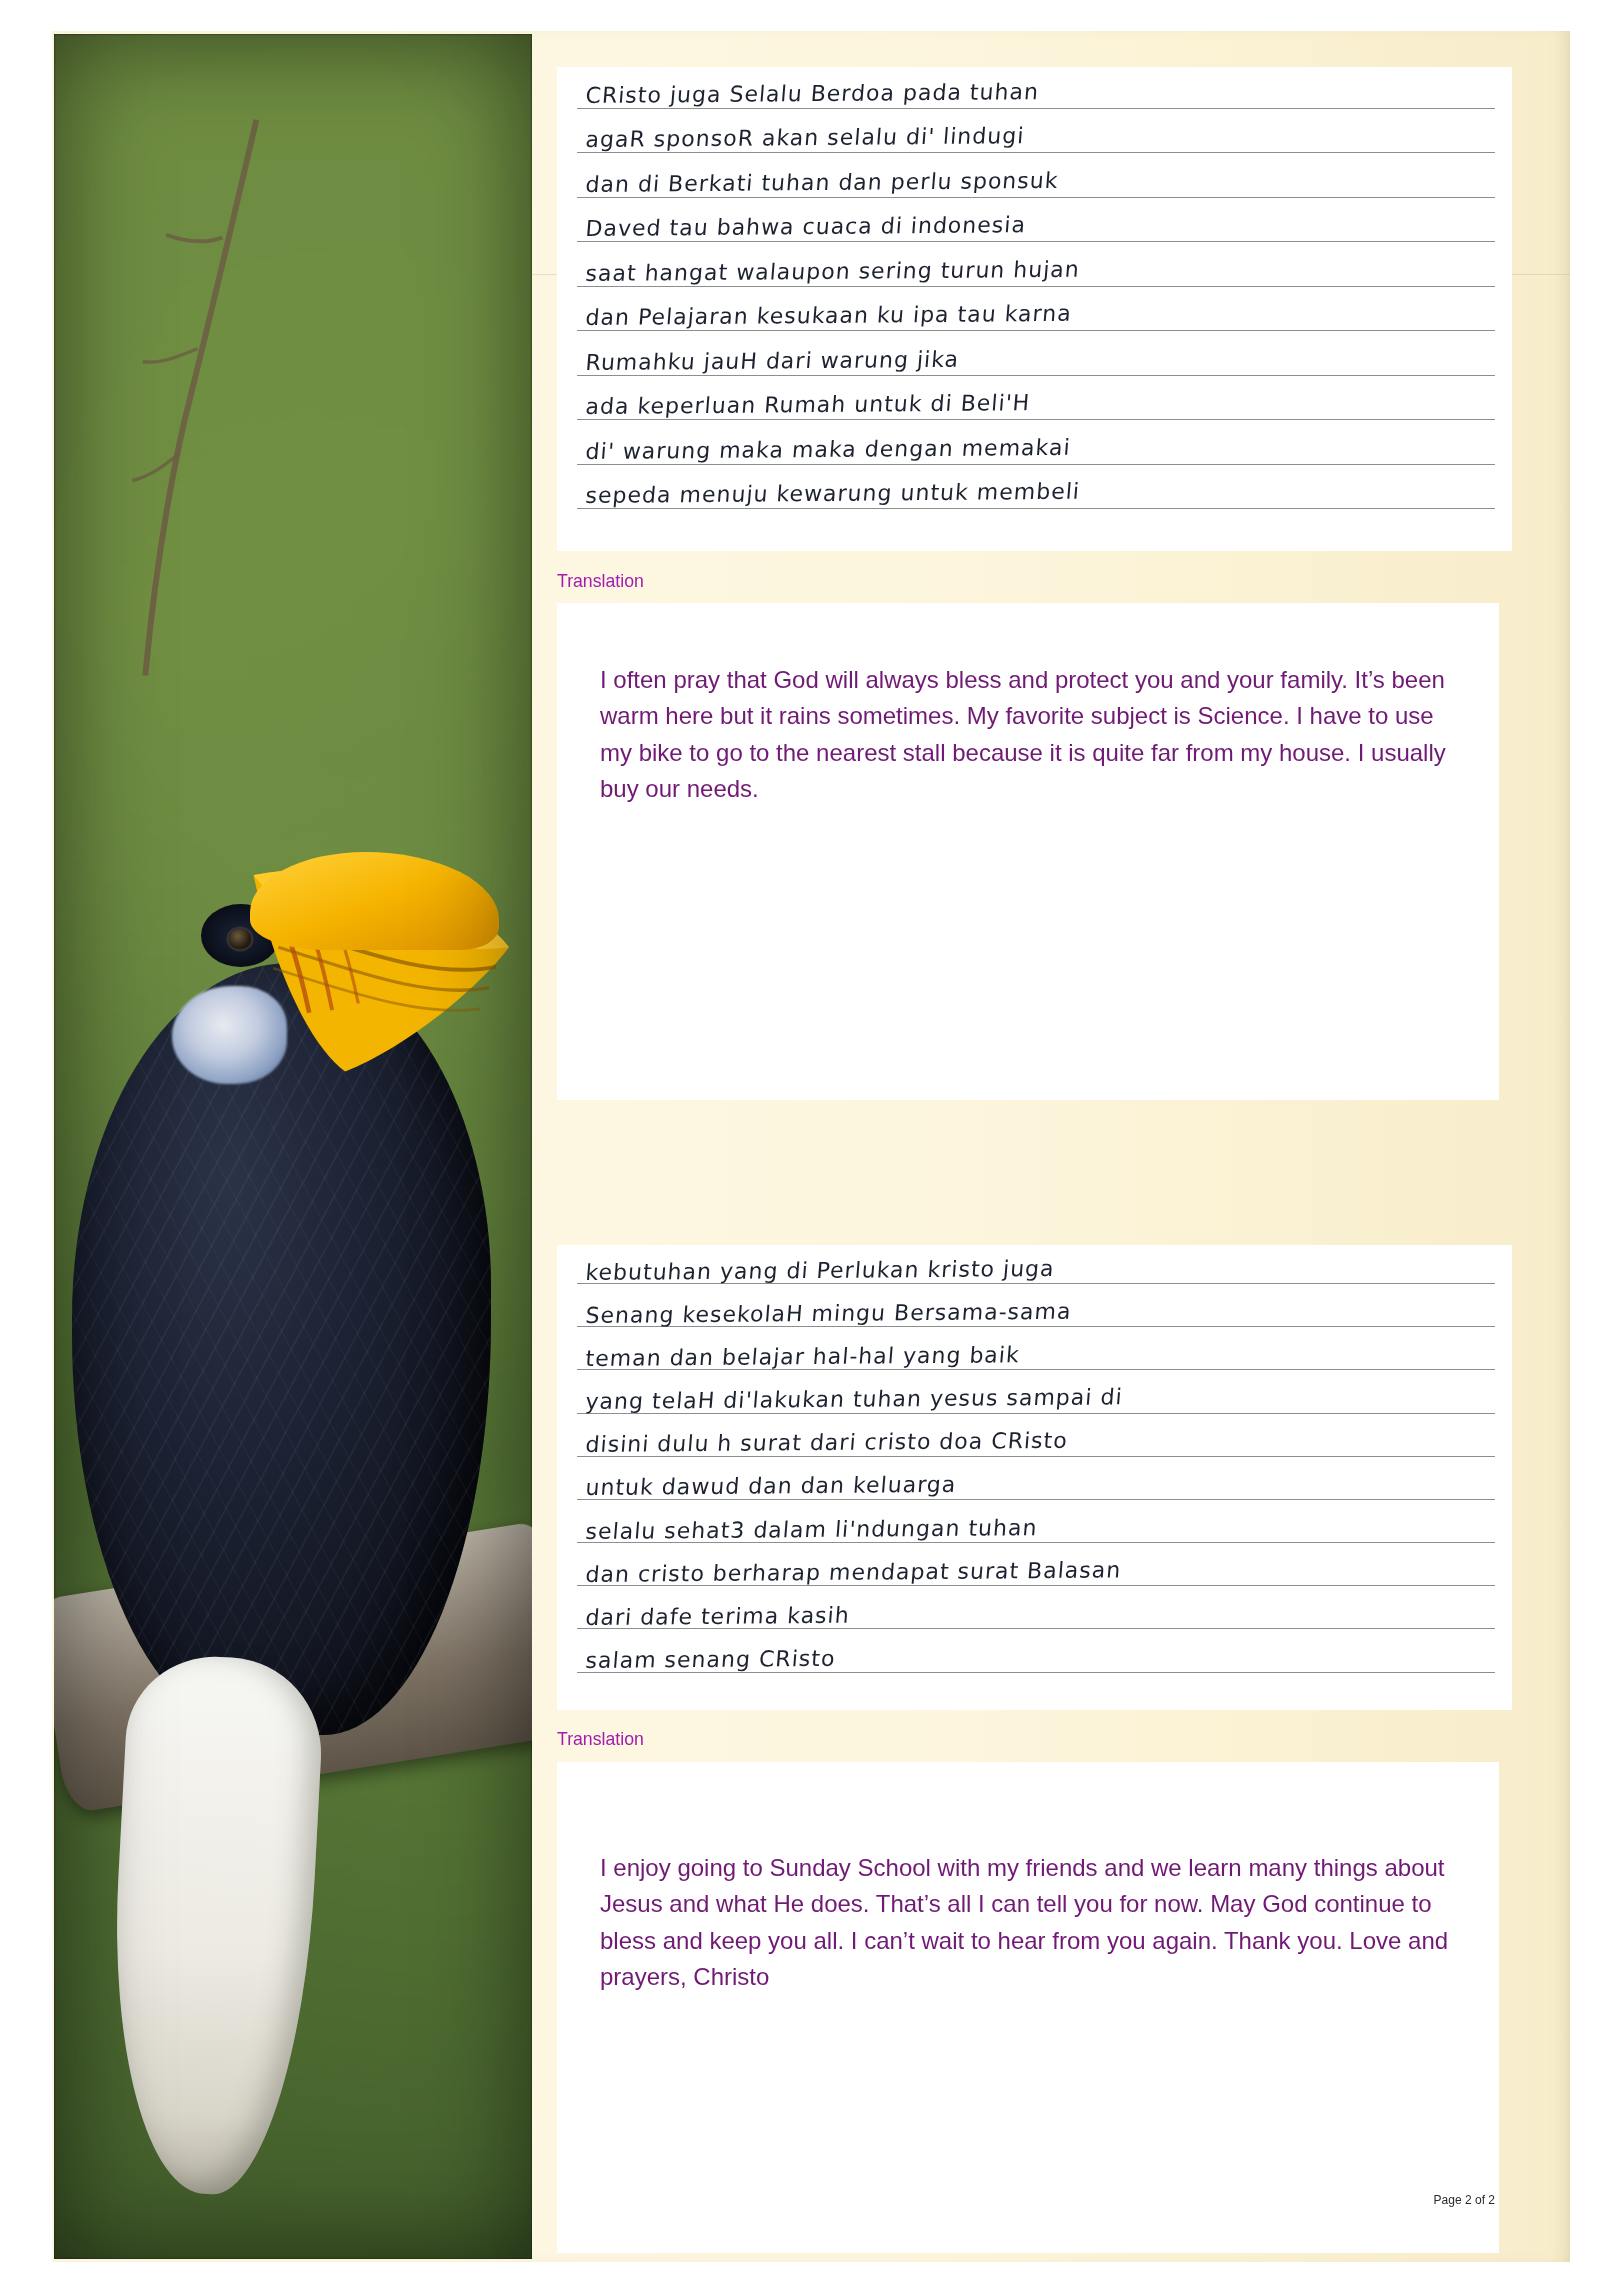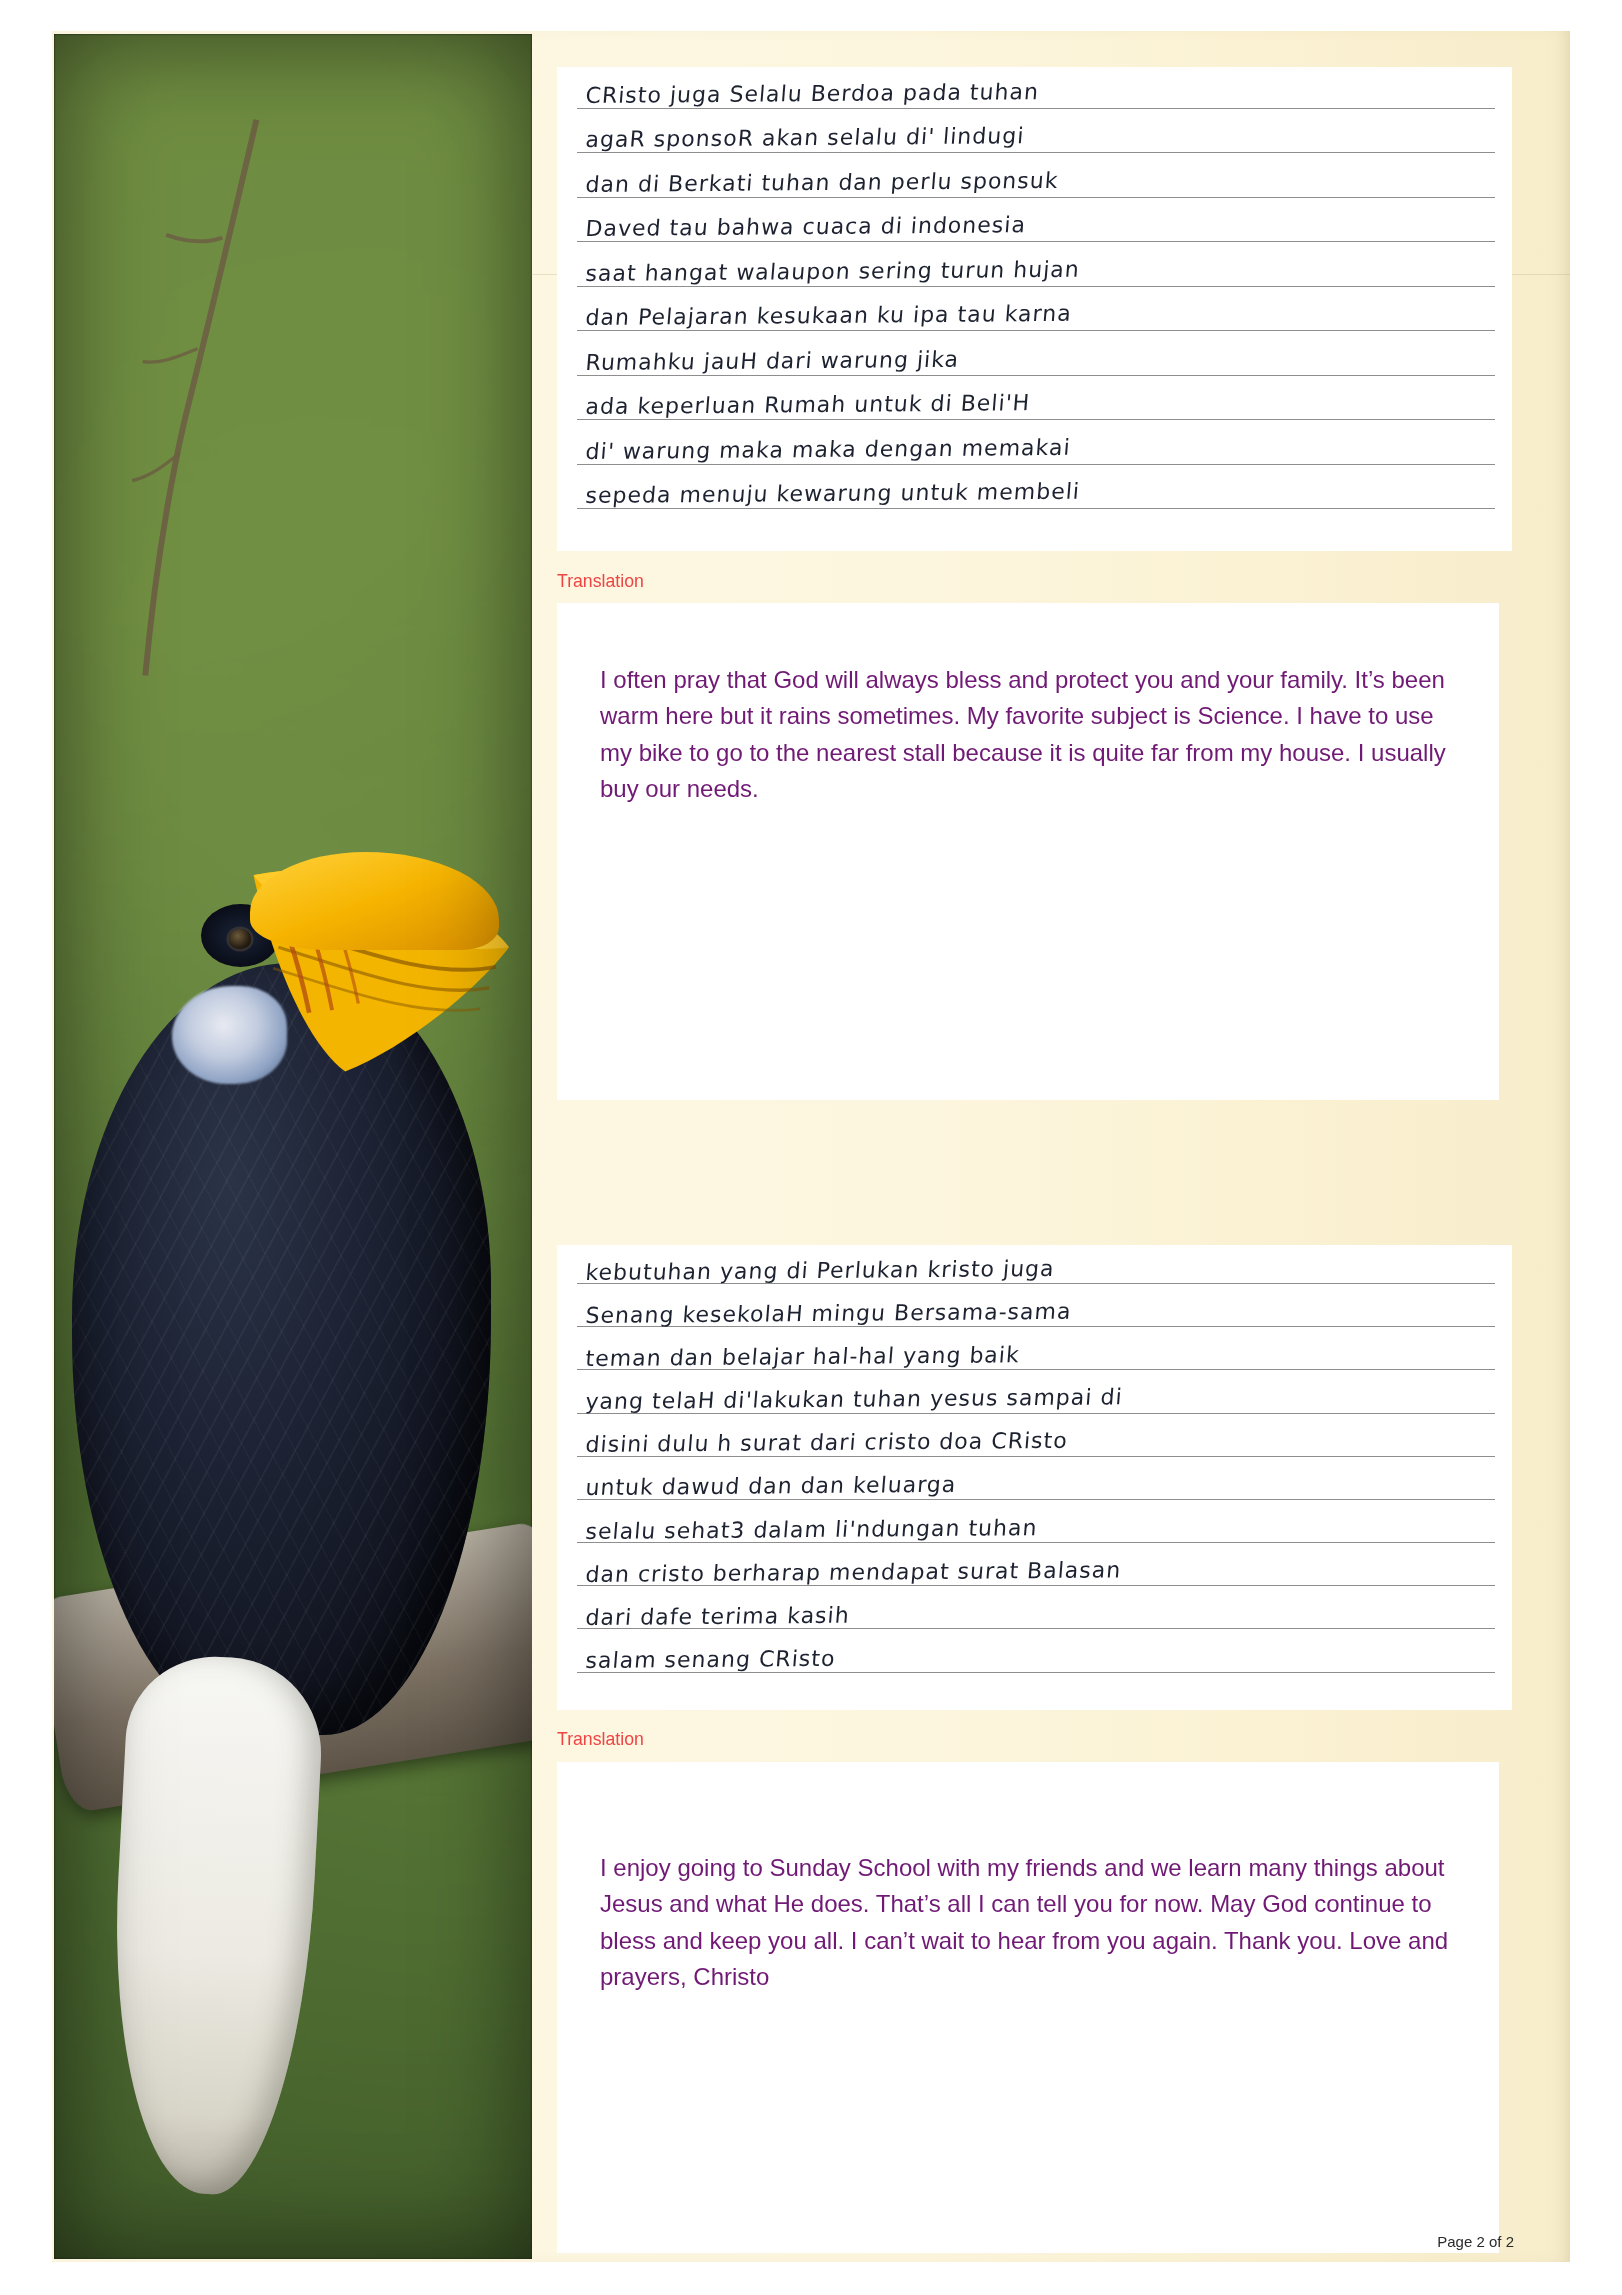--- a/index.html
+++ b/index.html
@@ -213,46 +213,45 @@
     letter-spacing: 1px;
     color: #1d2230;
     white-space: nowrap;
     transform: skewX(-5deg) rotate(-0.5deg);
     font-weight: 400;
   }
 
   .translation-label {
     position: absolute;
     font-size: 17.7px;
-    color: #ef4444;
+    color: #a21caf;
     font-family: "Liberation Sans", sans-serif;
   }
   #tr1-label { left: 26px; top: 537px; }
   #tr2-label { left: 26px; top: 1695px; }
 
   .translation-text {
     position: absolute;
     left: 69px;
     width: 870px;
     font-size: 24px;
     line-height: 1.52;
     color: #701a75;
     font-family: "Liberation Sans", sans-serif;
   }
   #tr1-text { top: 628px; }
   #tr2-text { top: 1816px; }
 
   .page-footer {
     position: absolute;
-    right: 56px;
+    right: 75px;
     top: 2159px;
-    font-size: 15px;
+    font-size: 12px;
     color: #2b2b2b;
     font-family: "Liberation Sans", sans-serif;
-    margin-top: 40px;
   }
 
   
   .scan-line {
     position: absolute;
     left: 531px;
     width: 1039px;
     height: 1.3px;
     background: rgba(170,150,110,0.25);
   }

